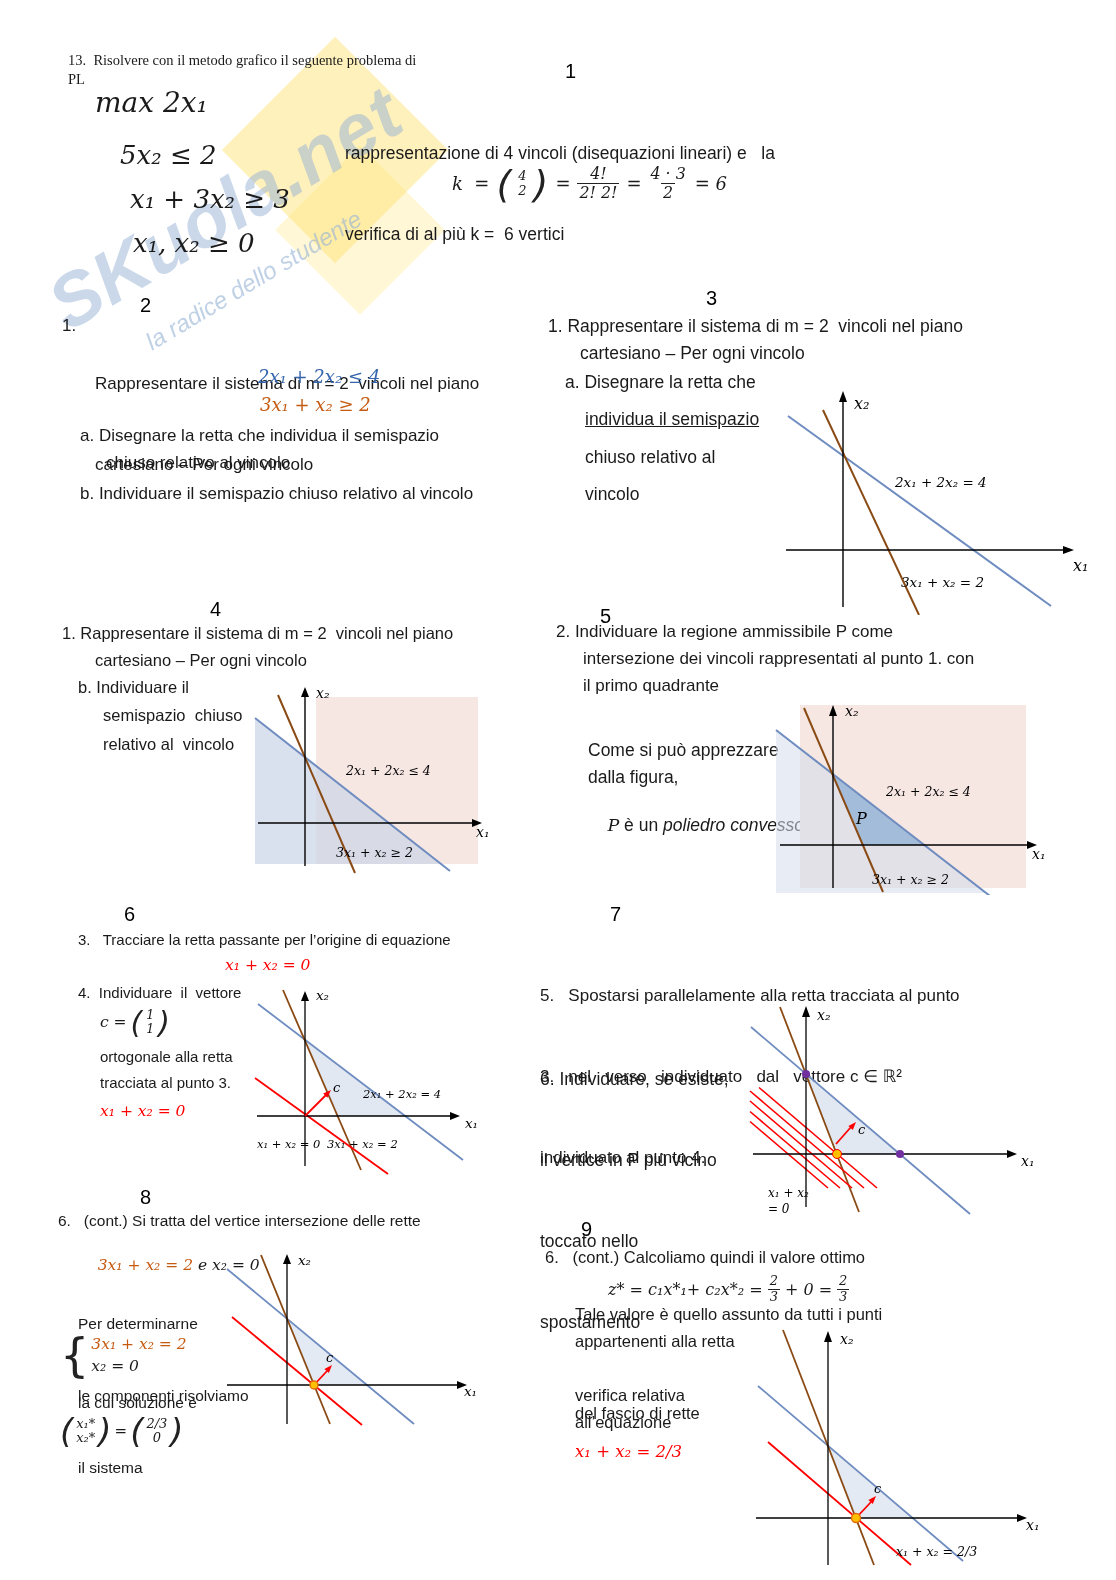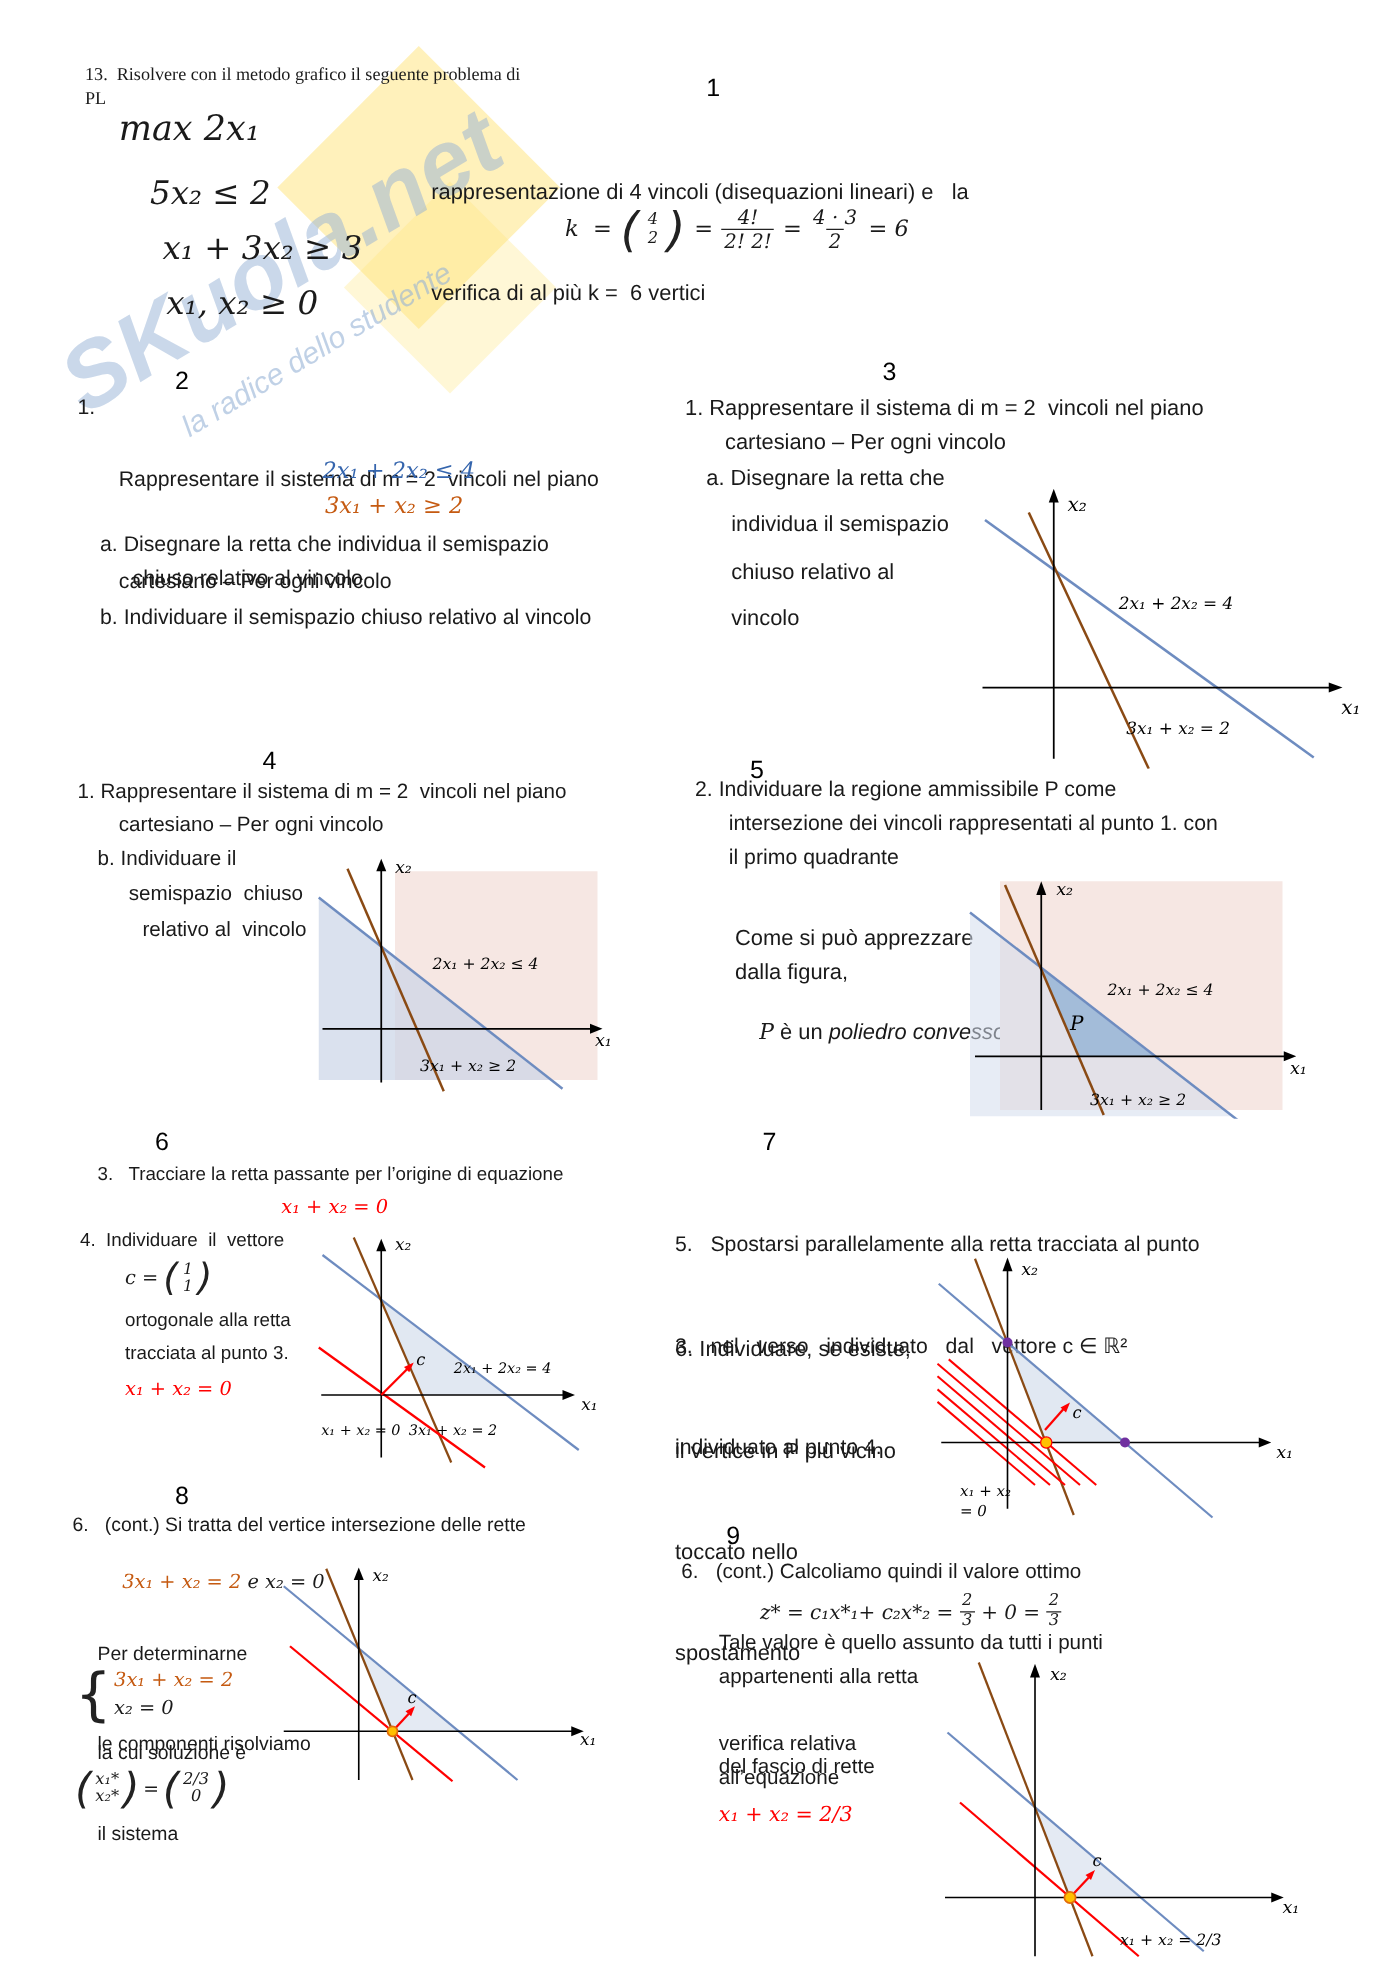--- a/index.html
+++ b/index.html
@@ -70,21 +70,21 @@
   <div class="t serifmath blue" style="left:258px;top:366px;font-size:18px;">2x₁ + 2x₂ ≤ 4</div>
   <div class="t serifmath orange" style="left:260px;top:394px;font-size:18px;">3x₁ + x₂ ≥ 2</div>
   <div class="t" style="left:80px;top:426px;font-size:17px;">a. Disegnare la retta che individua il semispazio</div>
   <div class="t" style="left:106px;top:453px;font-size:17px;">chiuso relativo al vincolo</div>
   <div class="t" style="left:80px;top:484px;font-size:17px;">b. Individuare il semispazio chiuso relativo al vincolo</div>
 
   <div class="s-num" style="left:706px;top:287px;">3</div>
   <div class="t" style="left:548px;top:316px;font-size:17.5px;">1. Rappresentare il sistema di m = 2  vincoli nel piano</div>
   <div class="t" style="left:580px;top:343px;font-size:17.5px;">cartesiano – Per ogni vincolo</div>
   <div class="t" style="left:565px;top:372px;font-size:17.5px;">a. Disegnare la retta che</div>
-  <div class="t" style="left:585px;top:409px;font-size:17.5px;">individua il semispazio</div>
+  <div class="t" style="left:585px;top:409px;font-size:17.5px;text-decoration:underline;">individua il semispazio</div>
   <div class="t" style="left:585px;top:447px;font-size:17.5px;">chiuso relativo al</div>
   <div class="t" style="left:585px;top:484px;font-size:17.5px;">vincolo</div>
 
   <svg class="graph" style="left:768px;top:385px;" width="330" height="230" viewBox="0 0 330 230">
     <line x1="20" y1="31" x2="283" y2="221" stroke="#6e8cc0" stroke-width="2"></line>
     <line x1="55" y1="25" x2="151" y2="230" stroke="#8a4a14" stroke-width="2"></line>
     <line x1="75" y1="222" x2="75" y2="14" stroke="#000" stroke-width="1.4"></line>
     <polygon points="75,6 71,17 79,17" fill="#000"></polygon>
     <line x1="18" y1="165" x2="298" y2="165" stroke="#000" stroke-width="1.4"></line>
     <polygon points="306,165 295,161 295,169" fill="#000"></polygon>
@@ -92,21 +92,21 @@
     <text x="305" y="186" font-size="16">x₁</text>
     <text x="127" y="102" font-size="13.5" fill="#4472C4">2x₁ + 2x₂ = 4</text>
     <text x="133" y="202" font-size="13.5" fill="#8a4a14">3x₁ + x₂ = 2</text>
   </svg>
 
   <div class="s-num" style="left:210px;top:598px;">4</div>
   <div class="t" style="left:62px;top:624px;font-size:16.5px;">1. Rappresentare il sistema di m = 2  vincoli nel piano</div>
   <div class="t" style="left:95px;top:651px;font-size:16.5px;">cartesiano – Per ogni vincolo</div>
   <div class="t" style="left:78px;top:678px;font-size:16.5px;">b. Individuare il</div>
   <div class="t" style="left:103px;top:706px;font-size:16.5px;">semispazio  chiuso</div>
-  <div class="t" style="left:114px;top:735px;font-size:16.5px;">relativo al  vincolo</div>
+  <div class="t" style="left:103px;top:735px;font-size:16.5px;">relativo al  vincolo</div>
 
   <svg class="graph" style="left:250px;top:683px;" width="240" height="195" viewBox="0 0 240 195">
     <rect x="66" y="14" width="162" height="167" fill="#f6e7e3"></rect>
     <polygon points="5,35 190,181 5,181" fill="#ccd6e8" opacity="0.72"></polygon>
     <line x1="5" y1="35" x2="200" y2="188" stroke="#6e8cc0" stroke-width="2"></line>
     <line x1="28" y1="12" x2="105" y2="190" stroke="#8a4a14" stroke-width="2"></line>
     <line x1="55" y1="183" x2="55" y2="11" stroke="#000" stroke-width="1.4"></line>
     <polygon points="55,4 51,14 59,14" fill="#000"></polygon>
     <line x1="8" y1="140" x2="225" y2="140" stroke="#000" stroke-width="1.4"></line>
     <polygon points="232,140 222,136 222,144" fill="#000"></polygon>
@@ -139,21 +139,21 @@
     <text x="77" y="16" font-size="14">x₂</text>
     <text x="264" y="159" font-size="14">x₁</text>
     <text x="118" y="96" font-size="12.5" fill="#4472C4">2x₁ + 2x₂ ≤ 4</text>
     <text x="104" y="184" font-size="12.5" fill="#8a4a14">3x₁ + x₂ ≥ 2</text>
     <text x="88" y="124" font-size="16" fill="#111">P</text>
   </svg>
 
   <div class="s-num" style="left:124px;top:903px;">6</div>
   <div class="t" style="left:78px;top:931px;font-size:15px;">3.   Tracciare la retta passante per l’origine di equazione</div>
   <div class="t serifmath red" style="left:225px;top:956px;font-size:15.5px;">x₁ + x₂ = 0</div>
-  <div class="t" style="left:64px;top:984px;font-size:15px;">4.  Individuare  il  vettore</div>
+  <div class="t" style="left:78px;top:984px;font-size:15px;">4.  Individuare  il  vettore</div>
   <div class="t hflex serifmath" style="left:100px;top:1008px;font-size:15.5px;gap:4px;">
     <span>c =</span>
     <span class="bigparen" style="font-size:30px;">(</span>
     <span class="vstack" style="font-size:12.5px;">
       <span>1</span>
       <span>1</span>
     </span>
     <span class="bigparen" style="font-size:30px;">)</span>
   </div>
   <div class="t" style="left:100px;top:1048px;font-size:15px;">ortogonale alla retta</div>

